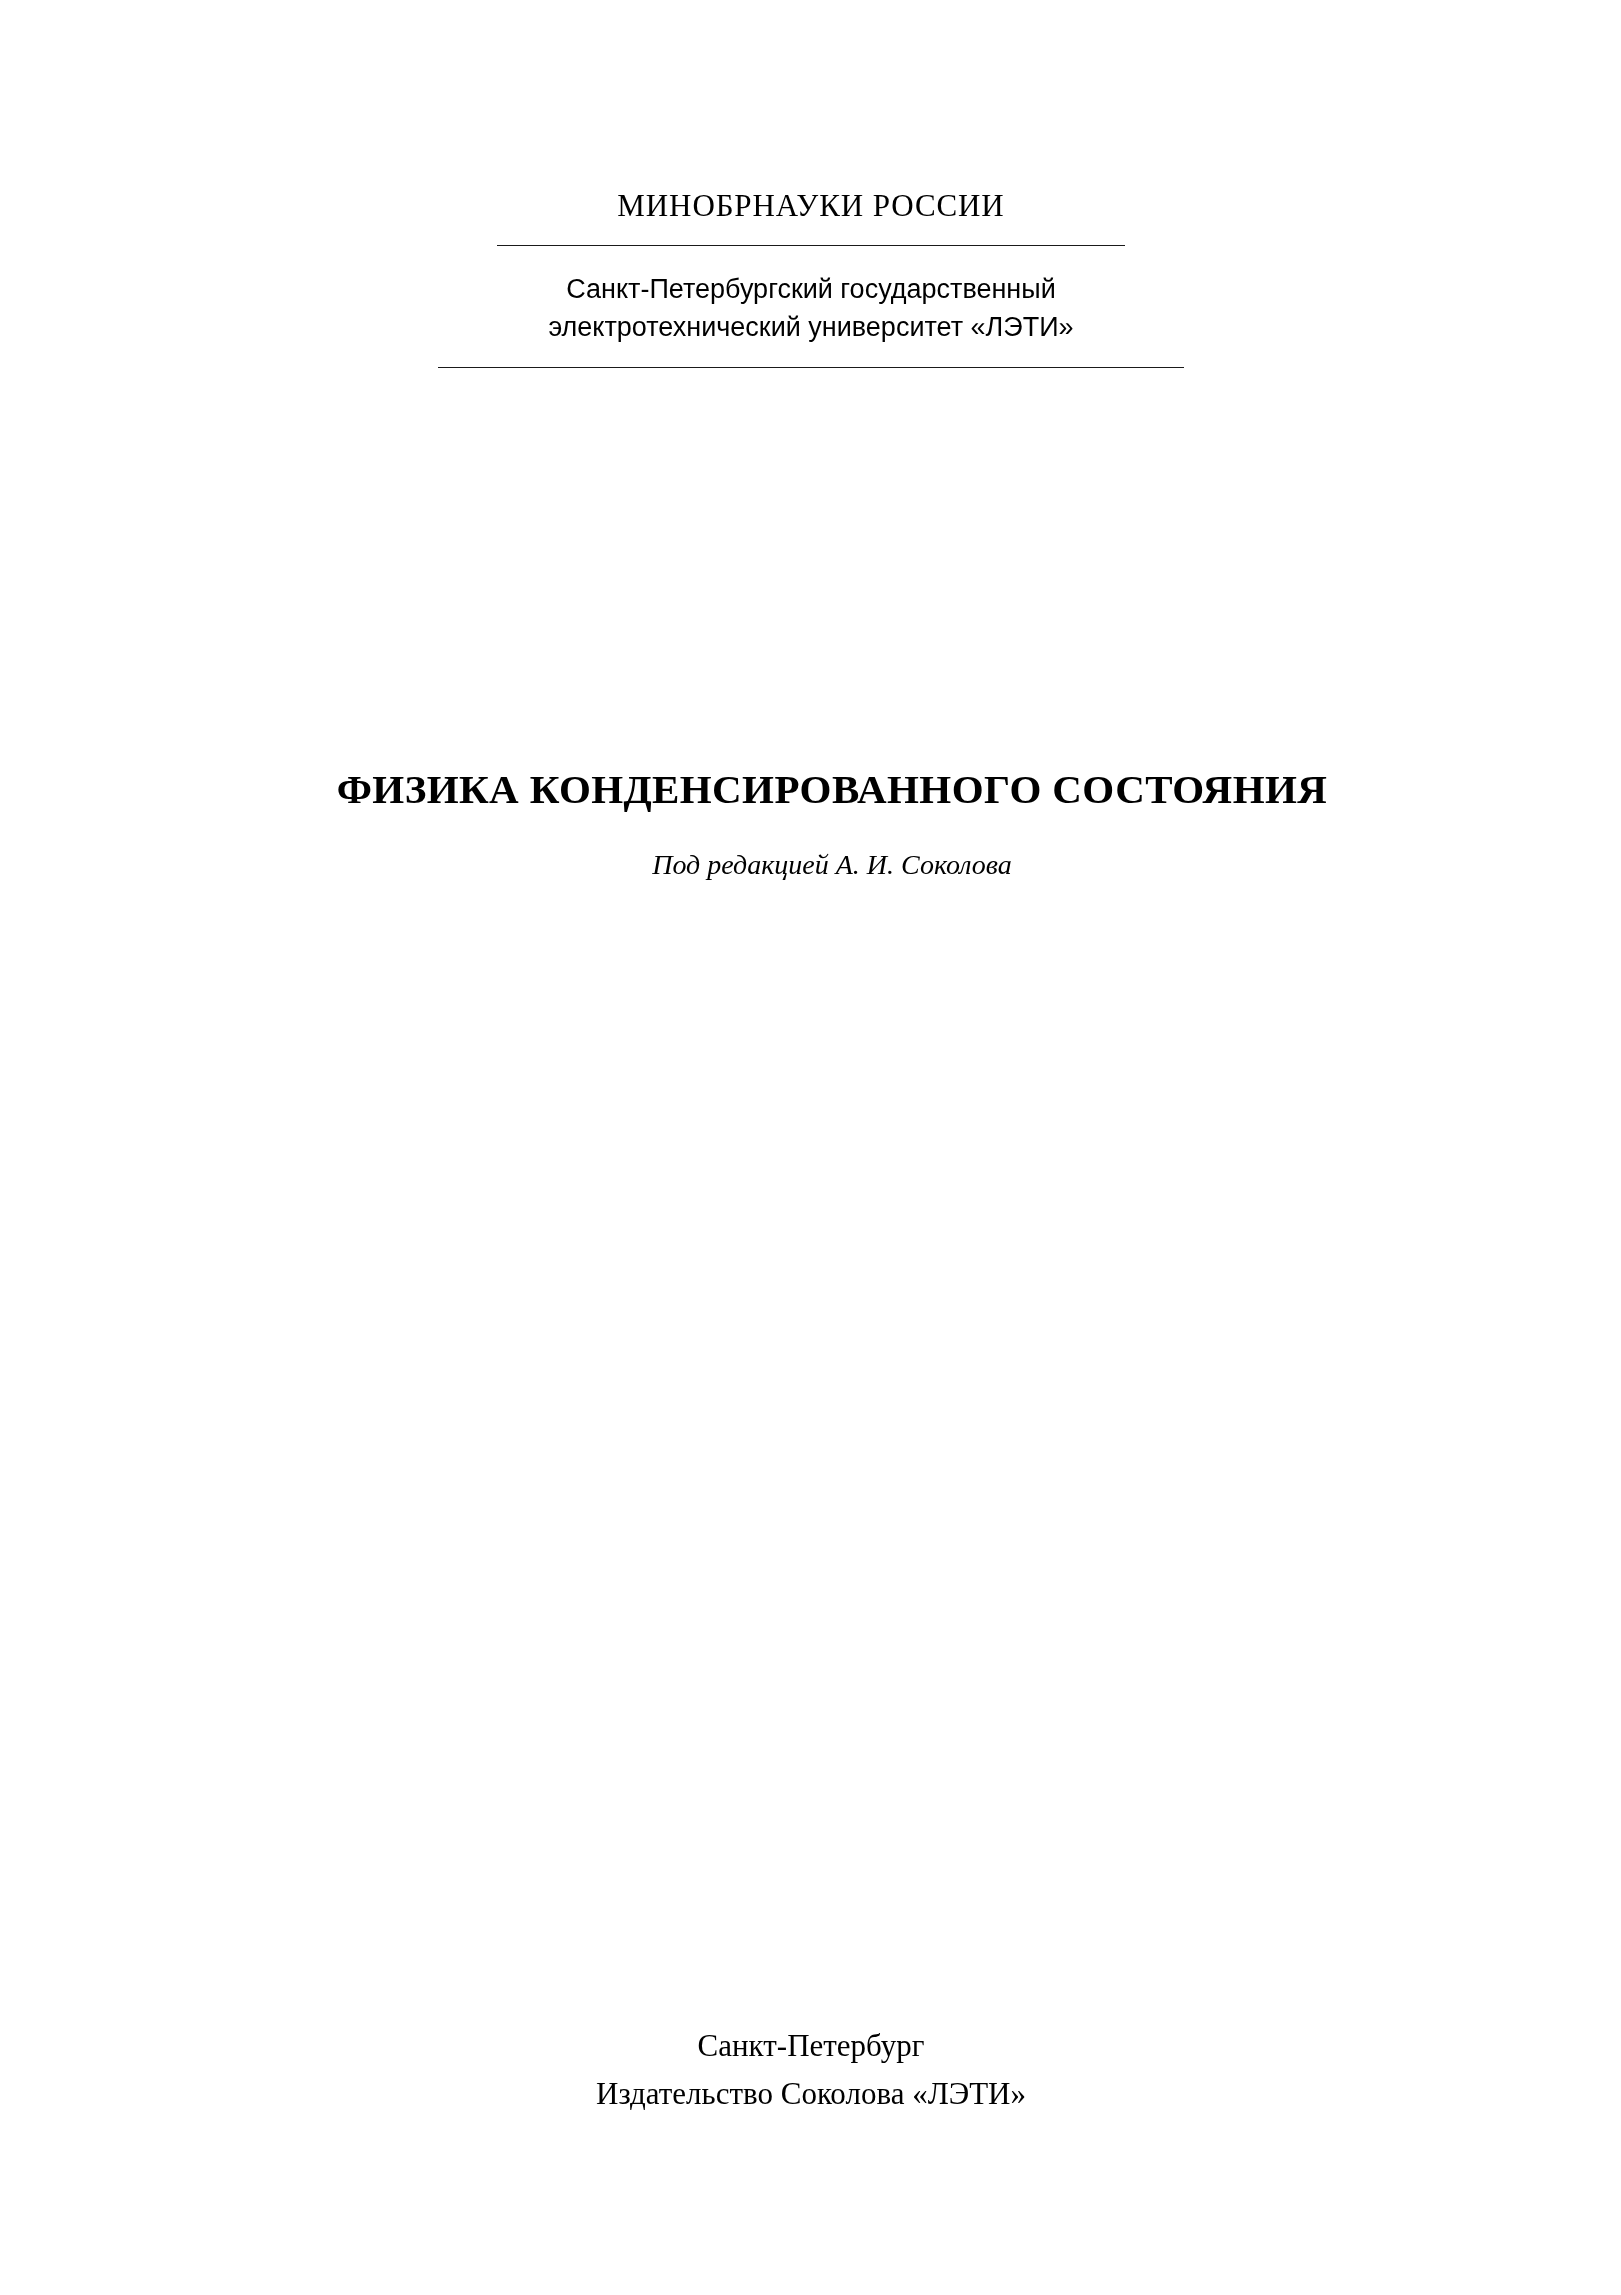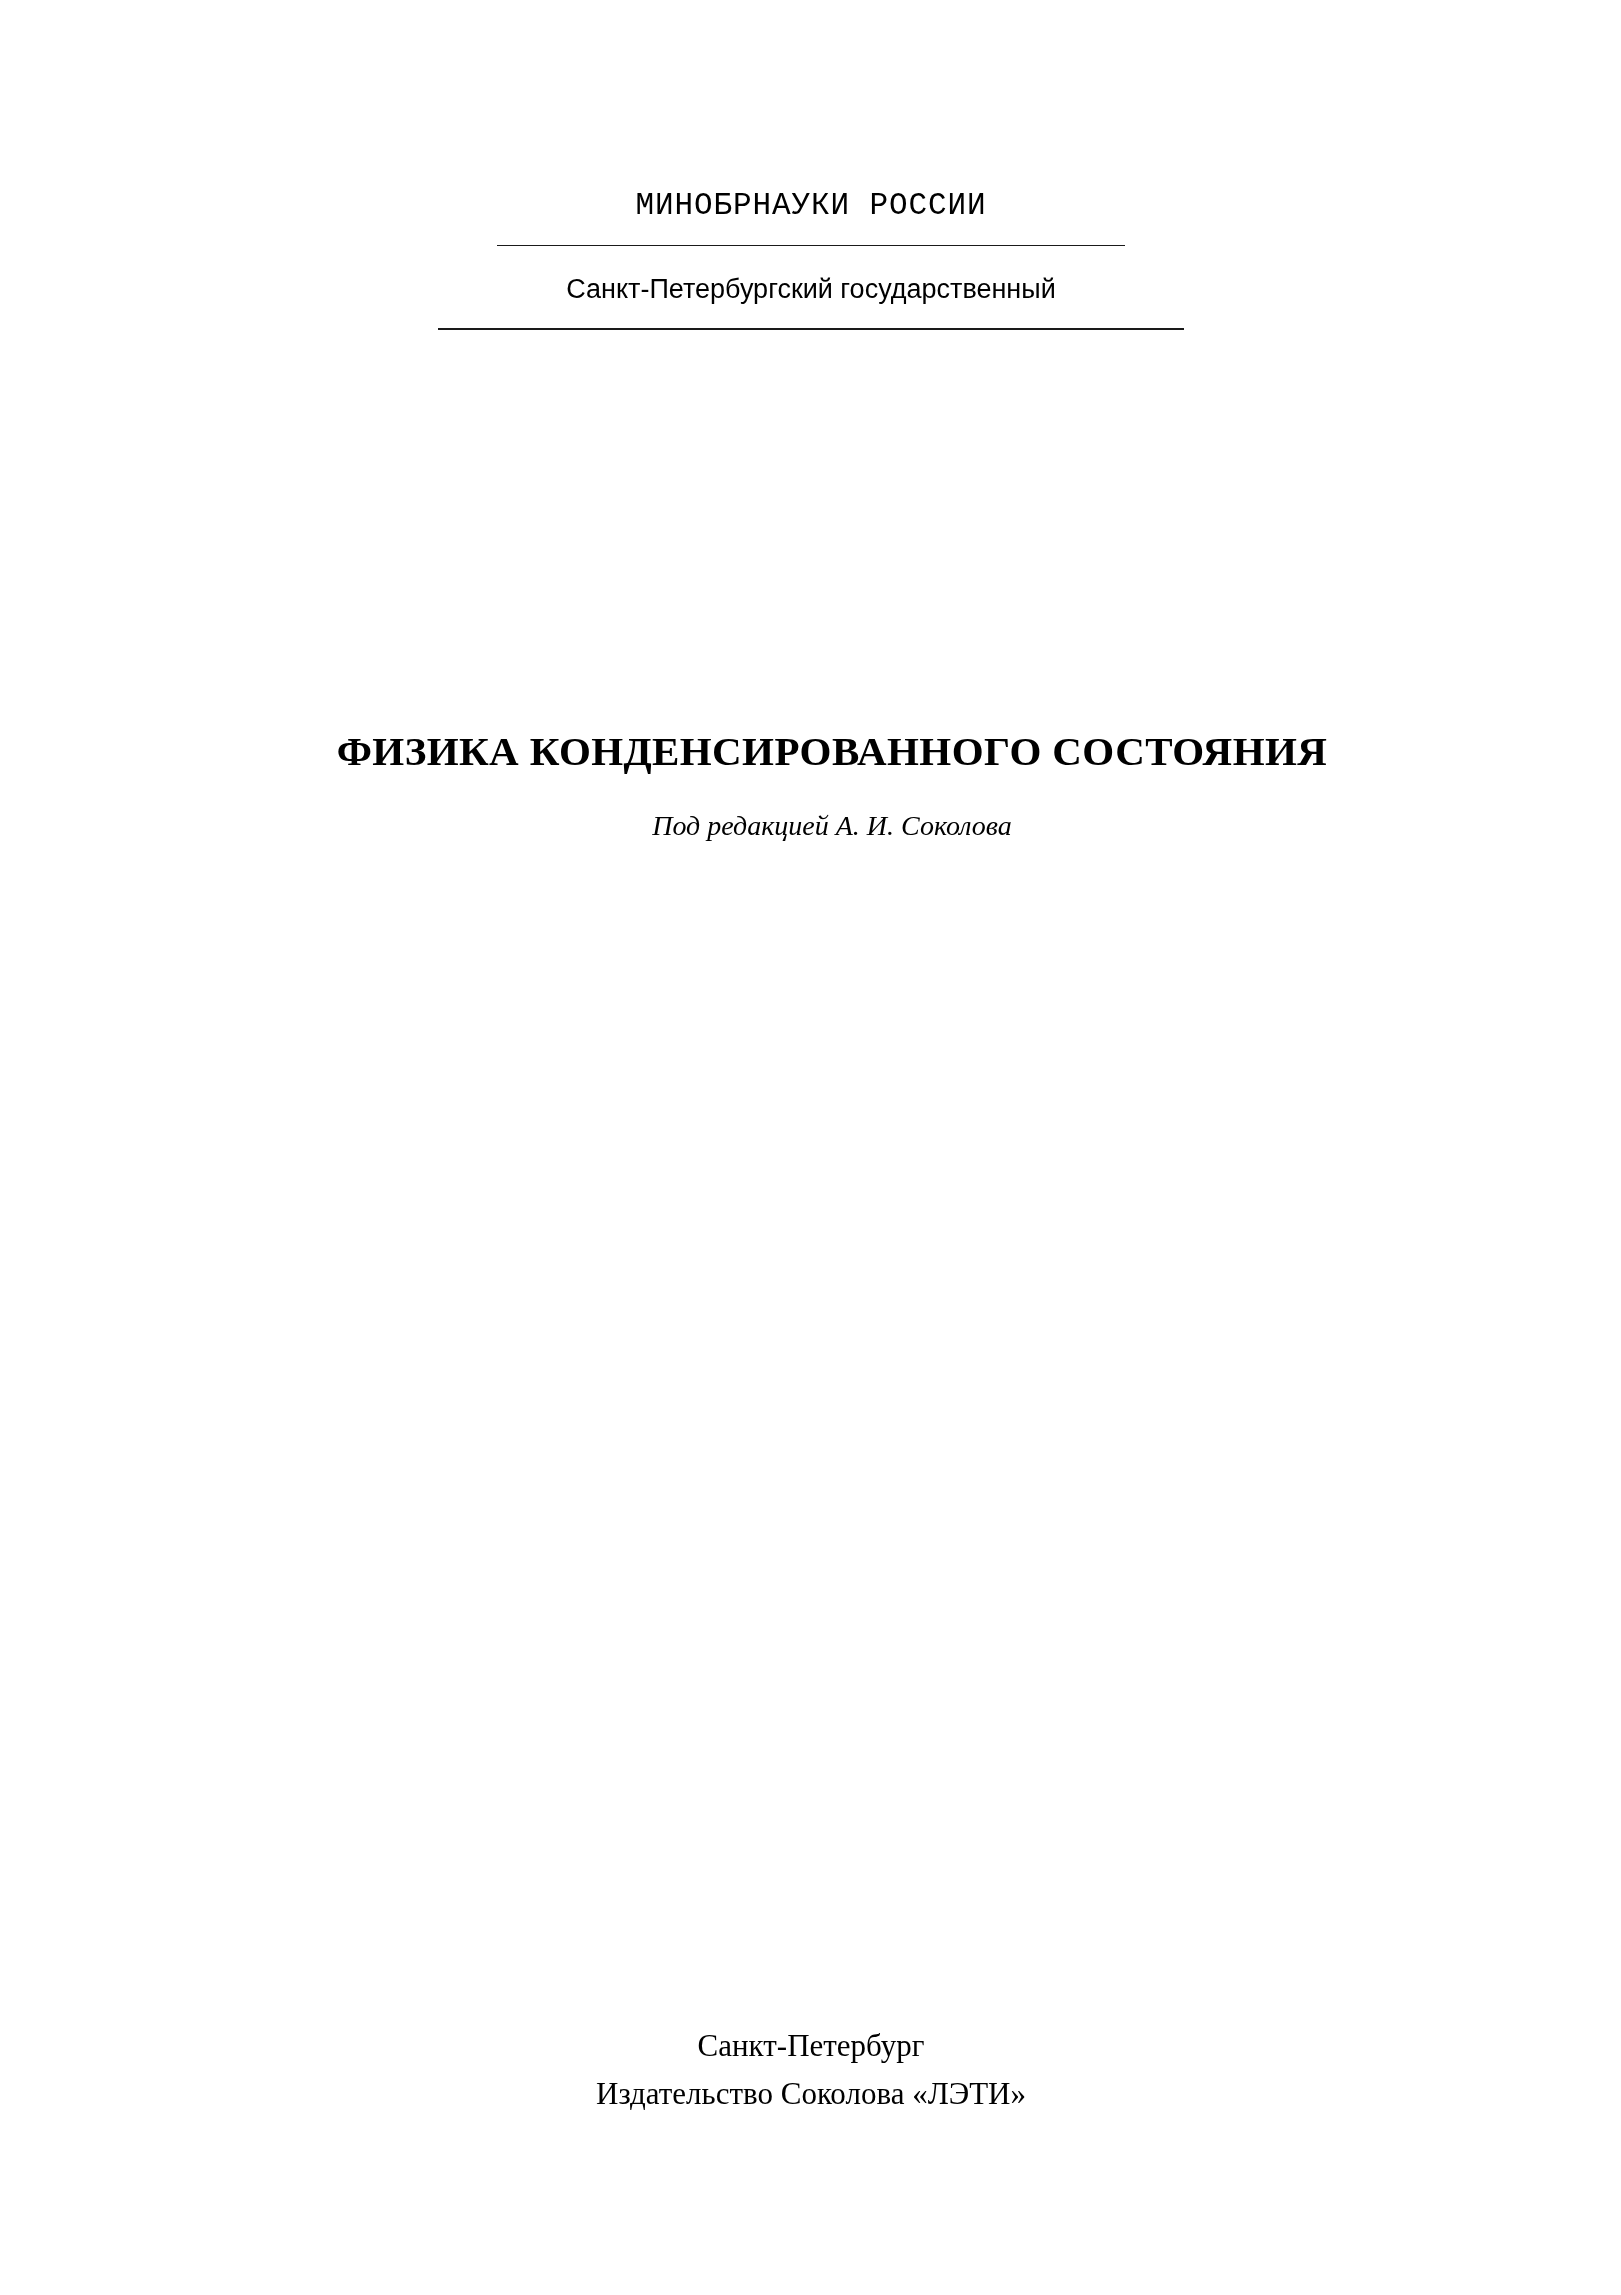--- a/index.html
+++ b/index.html
@@ -31,21 +31,21 @@
   .header-block {
     width: 100%;
     text-align: center;
     margin-top: 187px;
   }
 
   .ministry {
     font-size: 31px;
     letter-spacing: 0.9px;
     line-height: 1.2;
-    font-family: Liberation Mono, monospace;
+    font-family: Liberation Serif, serif;
   }
 
   .rule-short {
     width: 628px;
     height: 1.6px;
     background: #1a1a1a;
     margin: 20.4px auto 0 auto;
   }
 
   .university {
@@ -109,20 +109,21 @@
 
 <div class="page">
 
   <div class="header-block">
     <div class="ministry">МИНОБРНАУКИ РОССИИ</div>
 
     <div class="rule-short"></div>
 
     <div class="university">
       <div>Санкт-Петербургский государственный</div>
+      <div>электротехнический университет «ЛЭТИ»</div>
     </div>
 
     <div class="rule-long"></div>
   </div>
 
   <div class="title-block">
     <div class="main-title">ФИЗИКА КОНДЕНСИРОВАННОГО СОСТОЯНИЯ</div>
 
 
     <div class="editor">Под редакцией А. И. Соколова</div>

